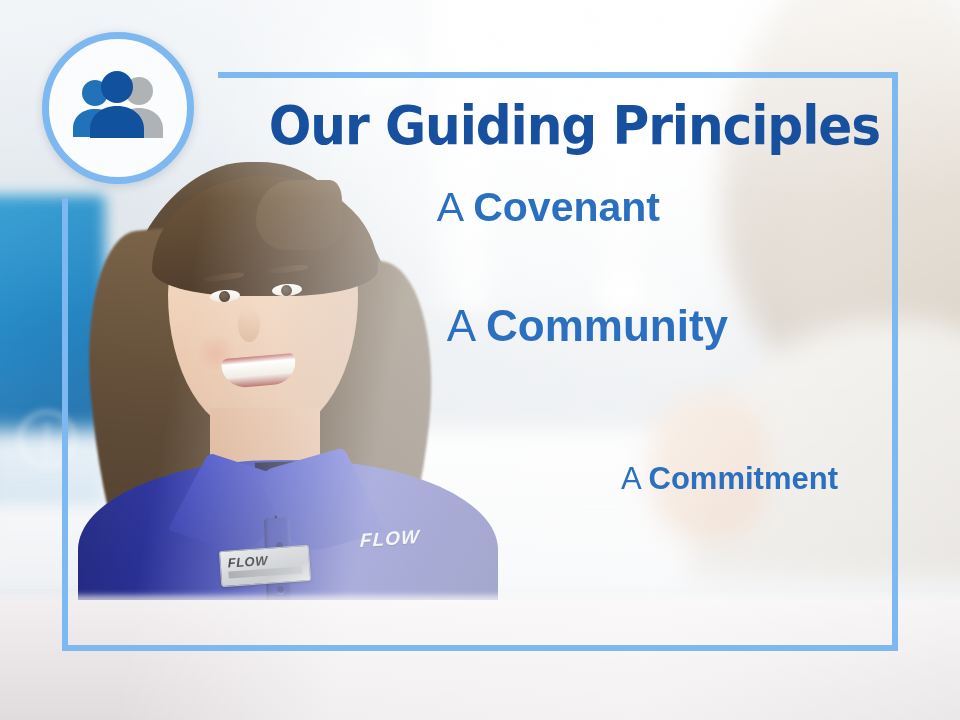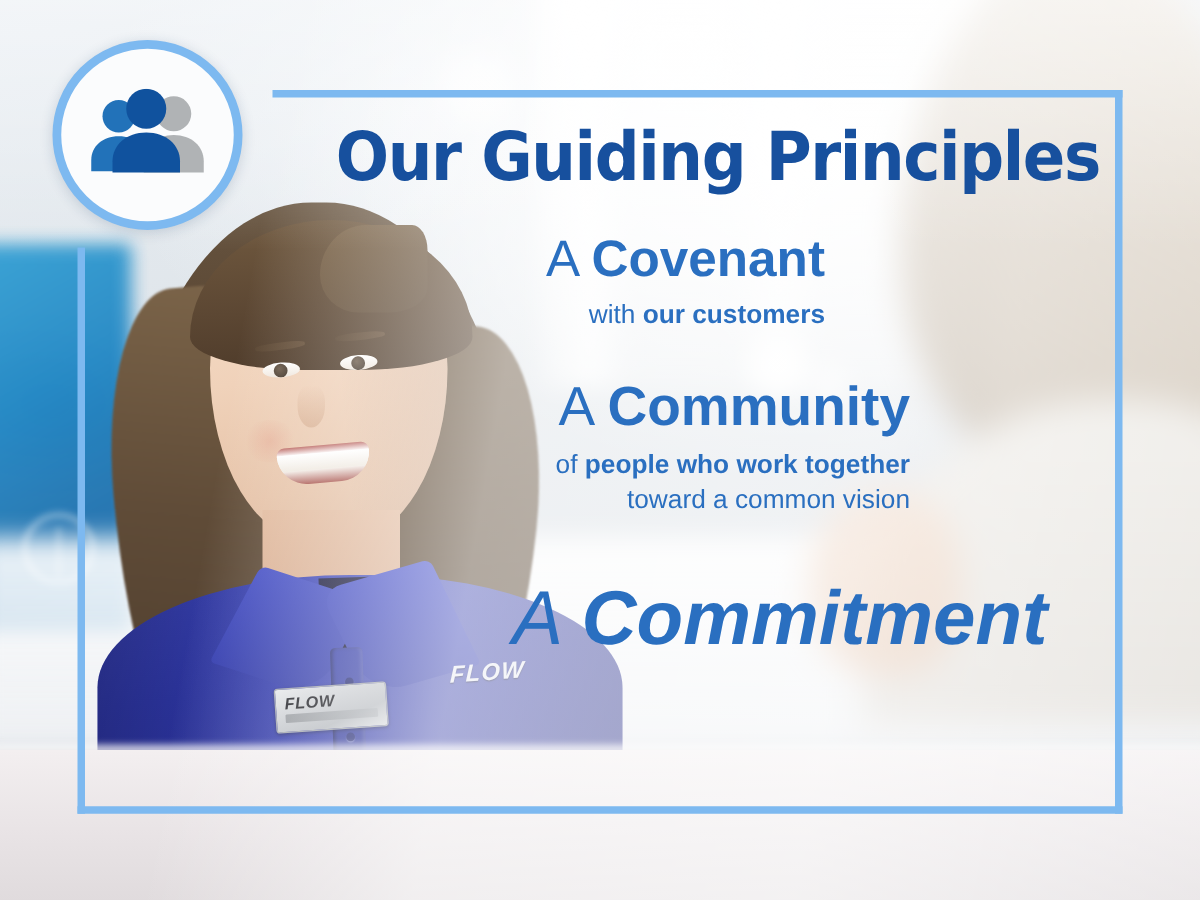--- a/index.html
+++ b/index.html
@@ -359,21 +359,21 @@
   
   .pr-1 { right:300px; top:186px; }
   .pr-1 .p-head { font-size:41px; }
 
   
   .pr-2 { right:232px; top:303px; }
   .pr-2 .p-head { font-size:44px; }
 
   
   .pr-3 { right:122px; top:463px; }
-  .pr-3 .p-head { font-size:61px;font-style:italic; }
+  .pr-3 .p-head { font-size:31px; }
 </style>
 </head>
 <body>
 
 <div class="stage">
 
   <div class="photo">
     <div class="bg-base"></div>
     <div class="bg-window"></div>
     <div class="bg-blue-car"></div>
@@ -467,33 +467,26 @@
 
   <div class="content">
 
     <div class="page-title">Our Guiding Principles</div>
 
     <div class="principle pr-1">
       <div class="p-head">
         <span class="art">A </span>
         <span class="key">Covenant</span>
       </div>
-      <div class="p-sub">
-        <div><span>with </span><b>our customers</b></div>
-      </div>
     </div>
 
     <div class="principle pr-2">
       <div class="p-head">
         <span class="art">A </span>
         <span class="key">Community</span>
-      </div>
-      <div class="p-sub">
-        <div><span>of </span><b>people who work together</b></div>
-        <div><span>toward a common vision</span></div>
       </div>
     </div>
 
     <div class="principle pr-3">
       <div class="p-head">
         <span class="art">A </span>
         <span class="key">Commitment</span>
       </div>
     </div>
 

